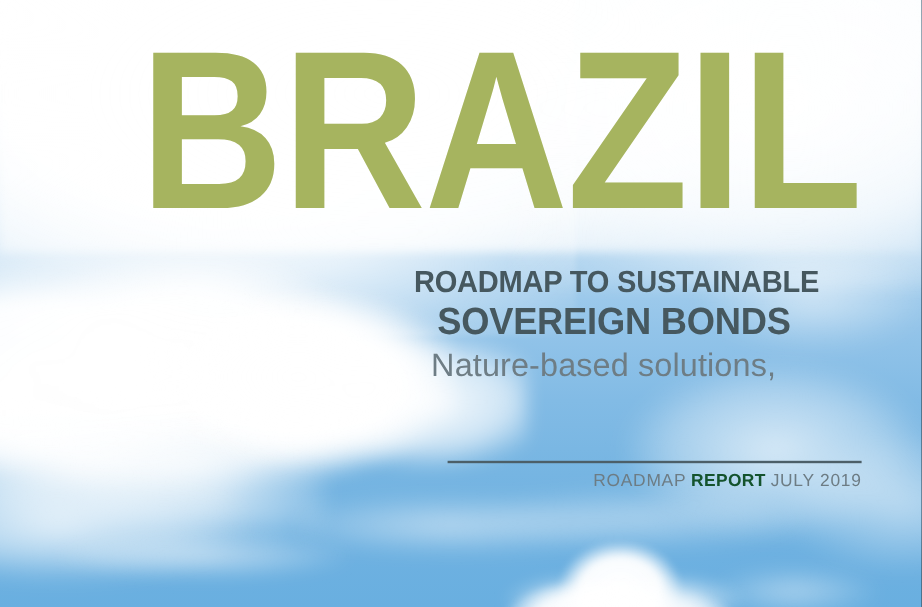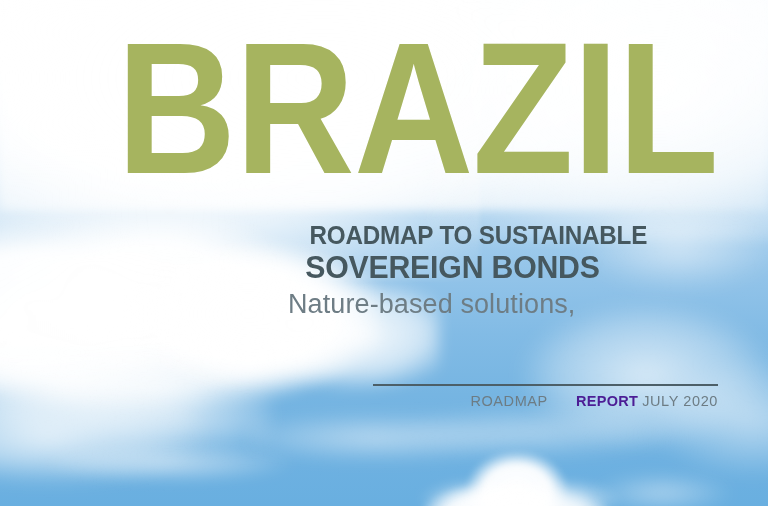--- a/index.html
+++ b/index.html
@@ -201,21 +201,21 @@
     transform: scaleX(0.88);
     transform-origin: right top;
     white-space: nowrap;
   }
 
   .subtitle-block {
     position: absolute;
     right: 50px;
     top: 220px;
     width: 430px;
-    text-align: left;
+    text-align: center;
   }
 
   .line-roadmap {
     font-family: "Liberation Sans", sans-serif;
     font-weight: 700;
     font-size: 25.5px;
     line-height: 30px;
     letter-spacing: -0.2px;
     color: #46585f;
     transform: scaleX(0.95);
@@ -263,23 +263,22 @@
     font-family: "Liberation Sans", sans-serif;
     font-weight: 400;
     font-size: 14.5px;
     line-height: 18px;
     letter-spacing: 0.6px;
     color: #6d7c84;
     white-space: nowrap;
   }
   .tracker .report {
     font-weight: 700;
-    color: #4c1d95;
+    color: #14532d;
     letter-spacing: 0.3px;
-    margin-left: 24px;
   }
   .tracker .sp { letter-spacing: 0; }
 </style>
 </head>
 <body>
 
 <div class="cover">
 
   <div class="sky-base"></div>
   <div class="haze-tl"></div>
@@ -303,17 +302,17 @@
 
     <div class="subtitle-block">
       <div class="line-roadmap">ROADMAP TO SUSTAINABLE</div>
       <div class="line-bonds">SOVEREIGN BONDS</div>
       <div class="line-light first">Nature-based solutions,</div>
     </div>
 
     <div class="rule"></div>
 
     <div class="tracker">
-      <span>ROADMAP</span><span class="sp"> </span><span class="report">REPORT</span><span class="sp"> </span><span>JULY 2020</span>
+      <span>ROADMAP</span><span class="sp"> </span><span class="report">REPORT</span><span class="sp"> </span><span>JULY 2019</span>
     </div>
 
   </div>
 </div>
 
 </body></html>

